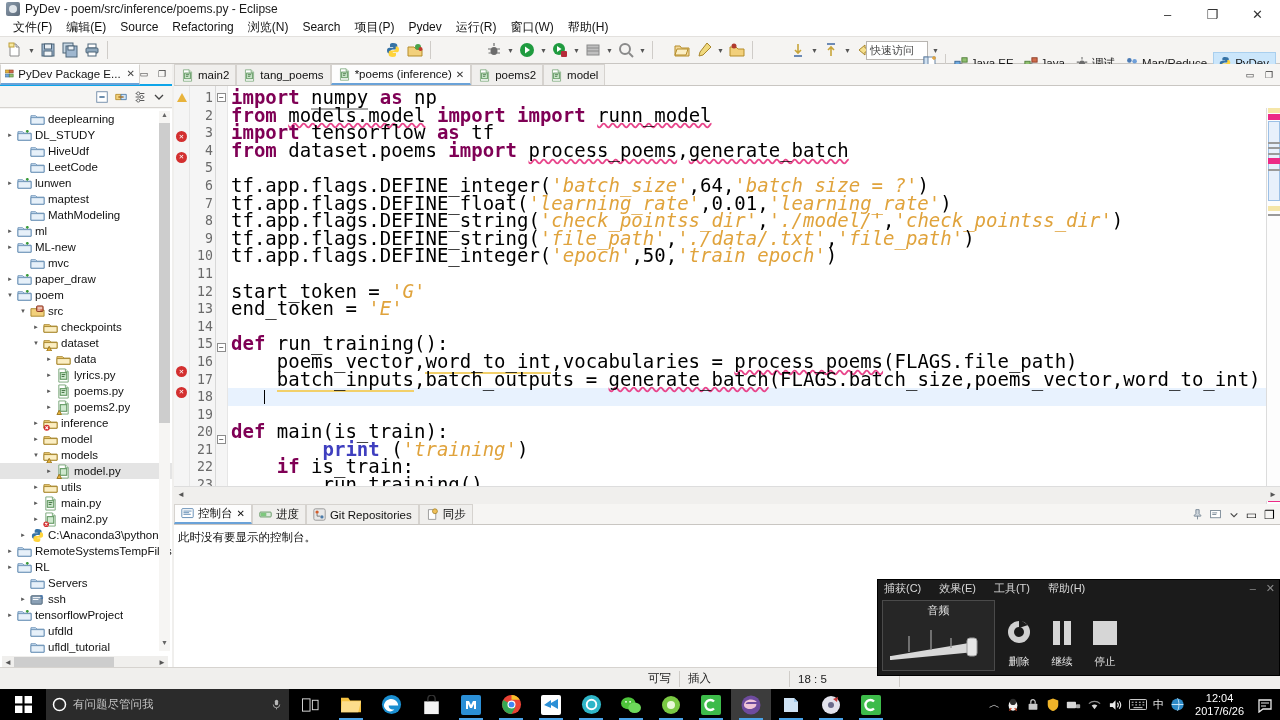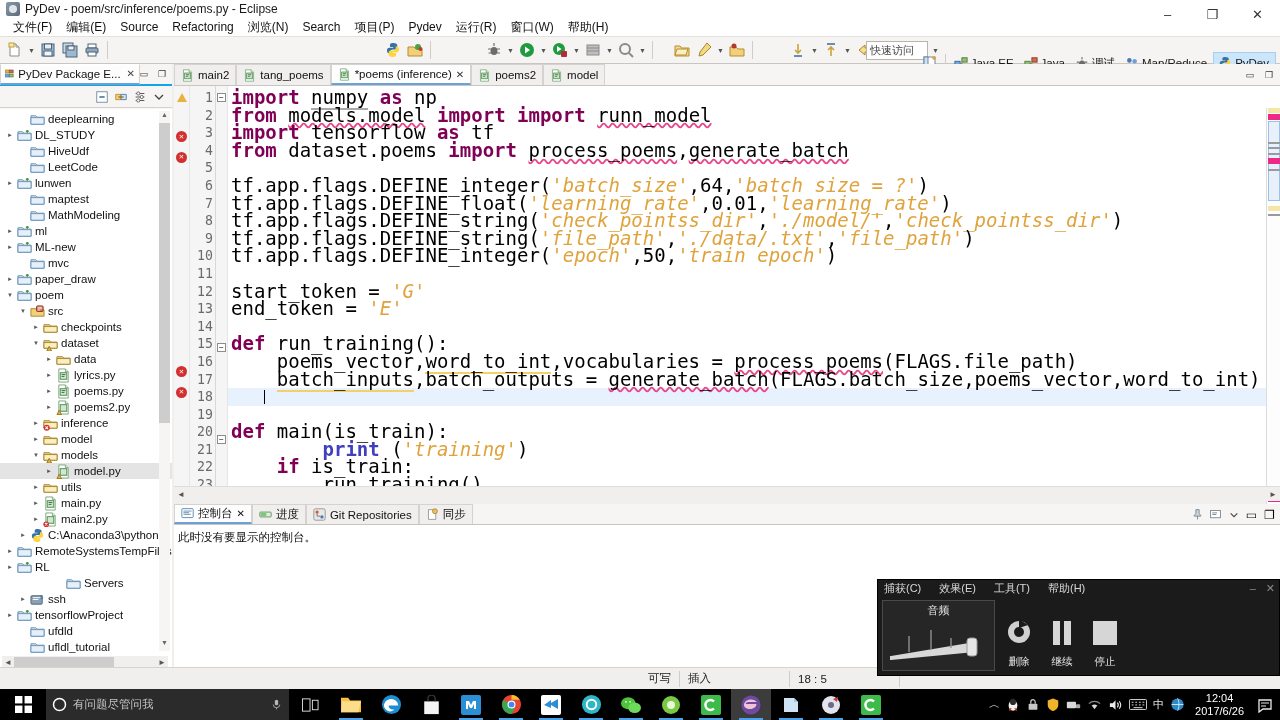--- a/index.html
+++ b/index.html
@@ -863,21 +863,21 @@
             <span class="twist" style="font-size: 6px;">►</span>
             <span class="ticon">
               <svg width="15" height="15" viewBox="0 0 16 16">
                 <path d="M1 4h5l1.5 1.5H15V13H1z" fill="#cfe3f5" stroke="#6a90b5"></path>
                 <path d="M1 6h14v7H1z" fill="#e6f0f9" stroke="#6a90b5"></path>
                 <path d="M11 2v3M9.5 3.5h3" stroke="#3b9b3b" stroke-width="1.5"></path>
               </svg>
             </span>
             <span class="tlabel">RL</span>
           </div>
-          <div class="trow" style="padding-left: 17px; margin-left: 36px;">
+          <div class="trow" style="padding-left: 17px;">
             <span class="twist"></span>
             <span class="ticon">
               <svg width="15" height="15" viewBox="0 0 16 16">
                 <path d="M1 4h5l1.5 1.5H15V13H1z" fill="#cfe3f5" stroke="#6a90b5"></path>
                 <path d="M1 6h14v7H1z" fill="#e6f0f9" stroke="#6a90b5"></path>
               </svg>
             </span>
             <span class="tlabel">Servers</span>
           </div>
           <div class="trow" style="padding-left: 17px;">

